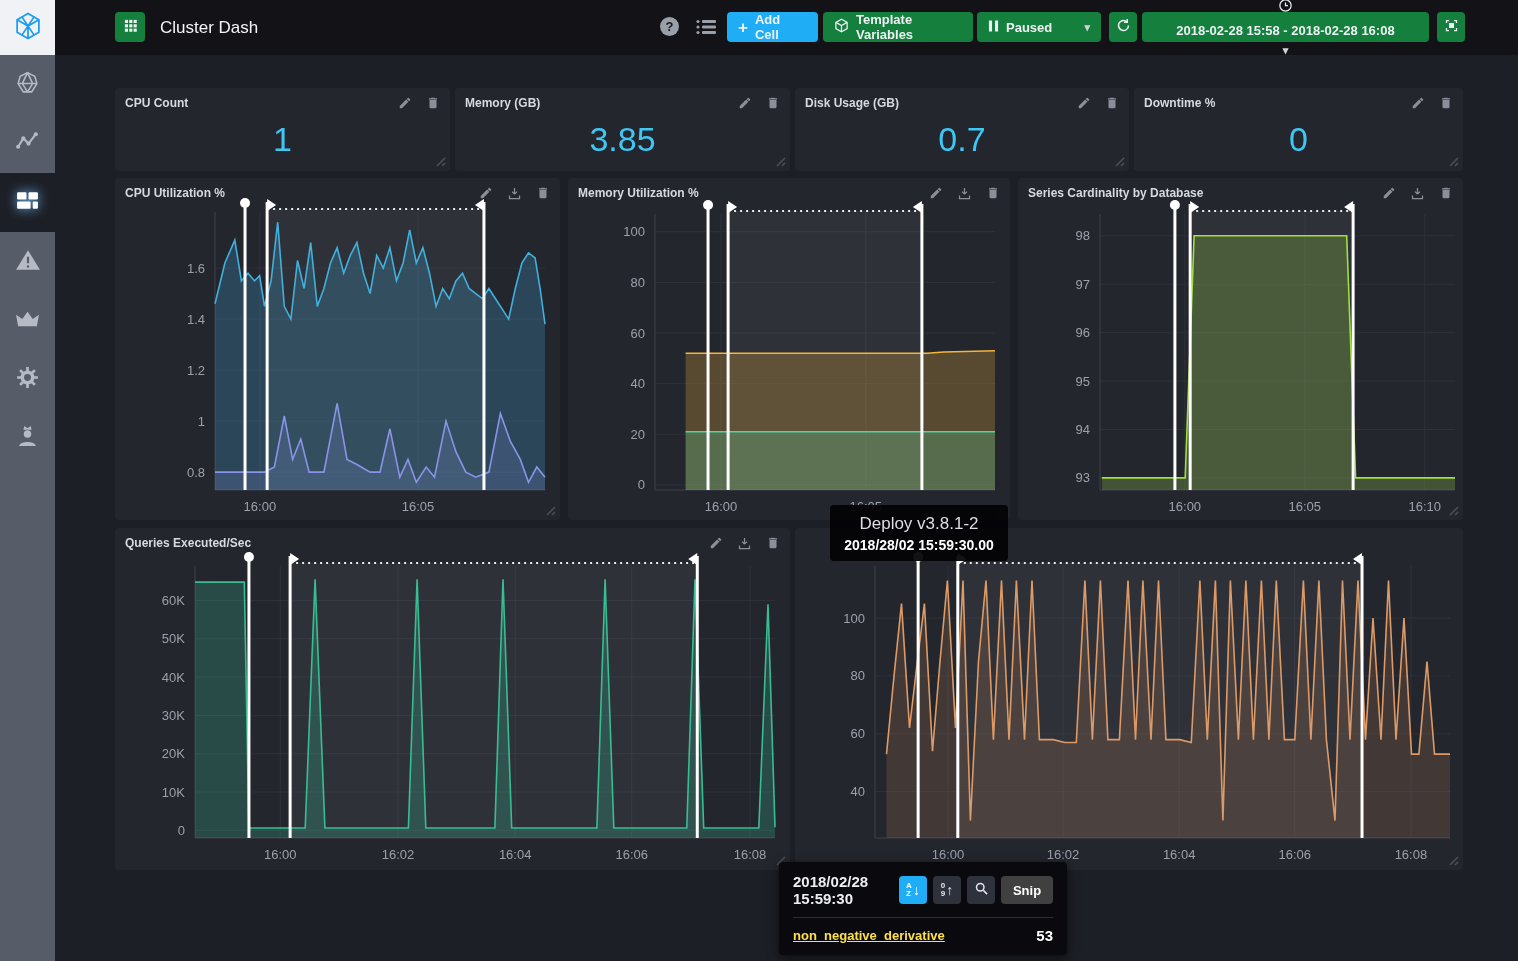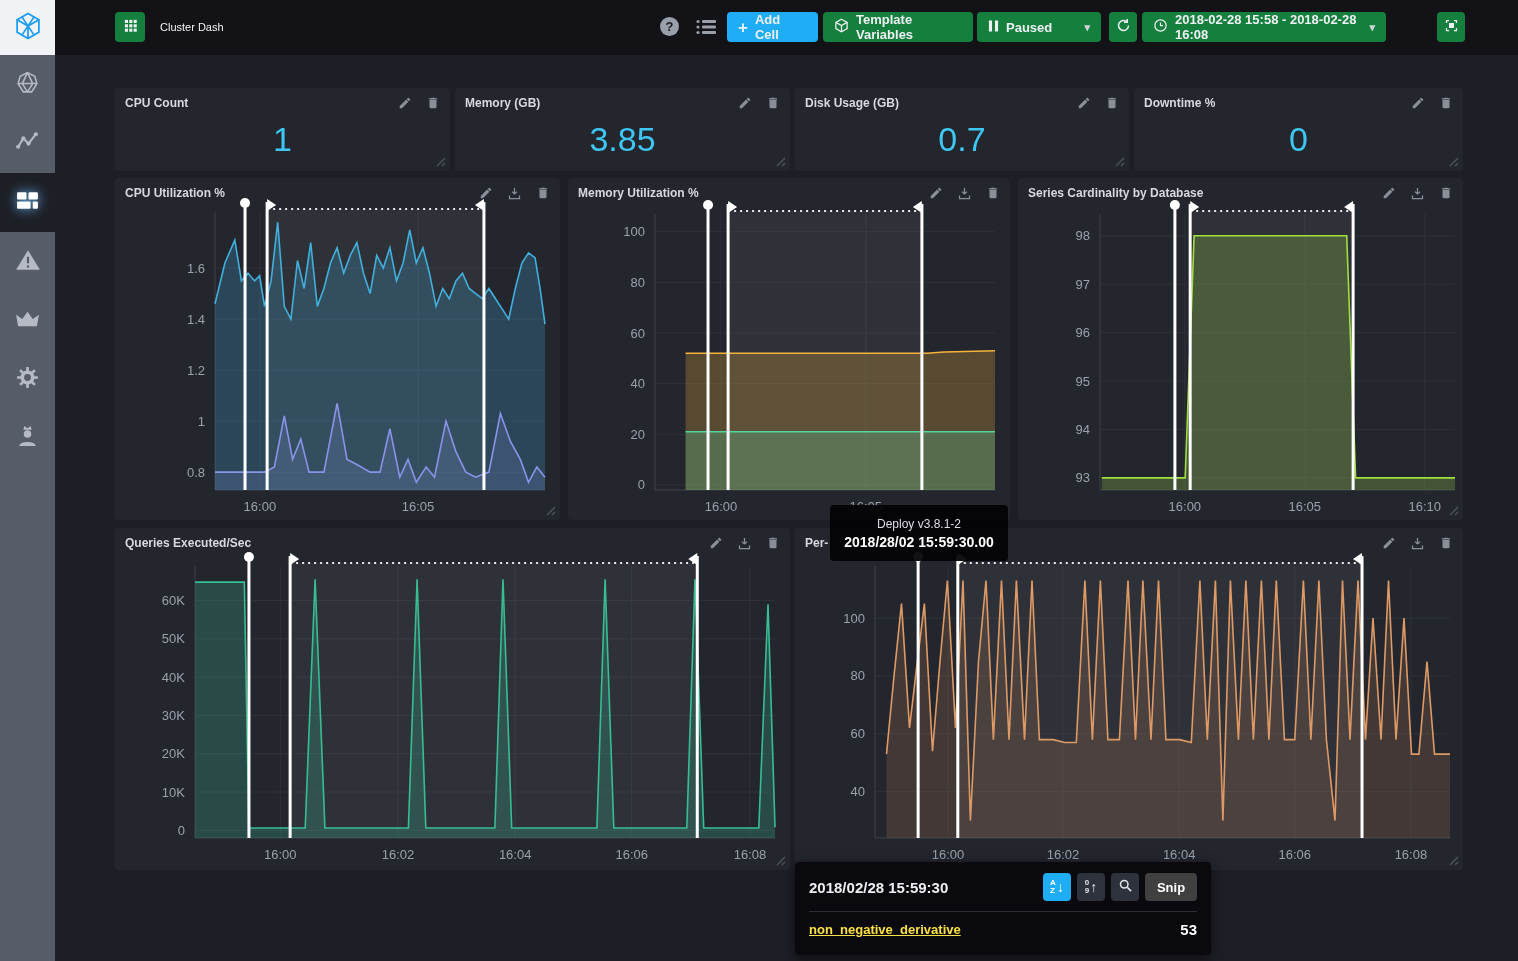--- a/index.html
+++ b/index.html
@@ -10,31 +10,31 @@
   .nav-item{width:55px;height:59px;display:flex;align-items:center;justify-content:center;color:#b6bac4;cursor:pointer;}
   .nav-item.active{background:#1d1f26;color:#ffffff;}
   .nav-item.active svg{filter:drop-shadow(0 0 6px rgba(110,190,255,.95));}
   
   .header{position:absolute;left:55px;top:0;width:1463px;height:55px;background:#121217;z-index:9;}
   .header>*{position:absolute;top:12px;height:30px;box-sizing:border-box;}
   .hbtn{border-radius:4px;display:flex;align-items:center;justify-content:center;gap:7px;padding:0 11px;color:#eef0f3;font-size:13px;font-weight:bold;cursor:pointer;}
   .btn-dark{background:#15803d;}
   .btn-blue{background:#1fadf5;}
   .icon-plain{background:none;color:#9aa0aa;padding:0;}
-  .page-title{left:105px;top:0;height:55px;line-height:55px;font-size:11px;color:#f3f4f7;font-weight:normal;}
+  .page-title{left:105px;top:0;height:55px;line-height:55px;font-size:17px;color:#f3f4f7;font-weight:normal;}
   .grid-btn{left:60px;width:30px;}
   .help-btn{left:605px;top:17px;height:20px;}
   .help-circle{width:19px;height:19px;border-radius:50%;background:#9aa0aa;color:#17171c;font-weight:bold;font-size:13px;display:flex;align-items:center;justify-content:center;}
   .list-btn{left:641px;top:19px;height:16px;}
   .addcell-btn{left:672px;width:91px;}
   .tpl-btn{left:768px;width:150px;}
   .paused-btn{left:922px;width:124px;justify-content:flex-start;}
   .paused-btn .caret{margin-left:auto;}
   .refresh-btn{left:1054px;width:28px;padding:0;}
-  .timerange-btn{left:1087px;width:244px;font-size:13px;}
+  .timerange-btn{left:1087px;width:287px;font-size:13px;flex-direction:column;}
   .fullscreen-btn{left:1382px;width:28px;padding:0;}
   .caret{font-size:11px;color:#cfd3da;line-height:1;}
   
   .panel{position:absolute;background:#24262e;border-radius:4px;}
   .panel-head{height:30px;display:flex;align-items:center;padding:0 10px;gap:14px;}
   .panel-title{flex:1;font-size:12px;font-weight:bold;color:#d6d9de;white-space:nowrap;overflow:hidden;}
   .picon{color:#8a8f9a;display:flex;align-items:center;cursor:pointer;}
   .stat-value{position:absolute;left:0;right:0;top:26px;bottom:6px;display:flex;align-items:center;justify-content:center;font-size:34px;color:#3fc7f3;}
   .resize-handle{position:absolute;right:4px;bottom:4px;color:#4a4f59;cursor:nwse-resize;display:flex;}
   .chart-body{position:absolute;left:0;top:0;right:0;bottom:0;}
@@ -46,24 +46,24 @@
   #cell-3{left:1134px;top:88px;width:329px;height:83px;}
   
   #chart-cpu{left:115px;top:178px;width:445px;height:342px;}
   #chart-mem{left:568px;top:178px;width:442px;height:342px;}
   #chart-card{left:1018px;top:178px;width:445px;height:342px;}
   #chart-queries{left:115px;top:528px;width:675px;height:342px;}
   #chart-per{left:795px;top:528px;width:668px;height:342px;}
   .chart-head{position:relative;z-index:2;}
   
   .deploy-tip{position:absolute;left:830px;top:505px;width:178px;height:56px;background:rgba(3,3,6,.94);border-radius:4px;z-index:30;display:flex;flex-direction:column;align-items:center;justify-content:center;gap:3px;}
-  .deploy-tip .l1{font-size:12px;color:#dcdee3;}
+  .deploy-tip .l1{font-size:17px;color:#dcdee3;}
   .deploy-tip .l2{font-size:14px;font-weight:bold;color:#ffffff;}
   
-  .graph-legend{position:absolute;left:795px;top:862px;width:416px;height:93px;background:#0a0a0e;border-radius:4px;z-index:25;padding:11px 14px;box-sizing:border-box;box-shadow:0 3px 12px rgba(0,0,0,.6);}
+  .graph-legend{position:absolute;left:779px;top:862px;width:288px;height:93px;background:#0a0a0e;border-radius:4px;z-index:25;padding:11px 14px;box-sizing:border-box;box-shadow:0 3px 12px rgba(0,0,0,.6);}
   .legend-row1{display:flex;align-items:center;gap:6px;}
   .legend-ts{flex:1;font-size:15px;font-weight:bold;color:#eceef2;}
   .lbtn{width:28px;height:28px;border-radius:4px;display:flex;align-items:center;justify-content:center;cursor:pointer;gap:1px;}
   .lbtn.blue{background:#1fadf5;color:#fff;}
   .lbtn.dark{background:#2e323c;color:#e4e6ea;}
   .lbtn .stack{display:flex;flex-direction:column;font-size:8px;font-weight:bold;line-height:8px;}
   .lbtn .arrow{font-size:14px;font-weight:bold;line-height:1;}
   .snip-btn{width:52px;height:28px;border-radius:4px;background:#404040;color:#fff;font-size:13px;font-weight:bold;display:flex;align-items:center;justify-content:center;cursor:pointer;}
   .legend-divider{border:none;border-top:1px solid #2c2f37;margin:10px 0 9px;}
   .legend-row2{display:flex;align-items:center;}
@@ -589,38 +589,20 @@
         <path d="M91.5 226.1 L99.0 148.0 L106.5 75.6 L114.5 200.0 L122.0 136.4 L129.4 75.6 L137.5 223.2 L145.0 133.5 L152.4 52.5 L160.5 200.0 L168.0 52.5 L175.4 292.6 L183.5 133.5 L191.0 52.5 L198.4 211.6 L206.5 52.5 L214.0 211.6 L221.4 52.5 L229.5 211.6 L237.0 52.5 L244.4 211.6 L258.3 211.6 L269.8 214.5 L281.3 214.5 L289.9 52.5 L297.4 211.6 L305.4 52.5 L312.9 211.6 L324.4 211.6 L333.0 52.5 L340.5 211.6 L347.9 52.5 L356.0 211.6 L363.5 52.5 L370.9 211.6 L384.8 211.6 L396.3 214.5 L404.9 52.5 L412.3 211.6 L420.4 52.5 L427.9 292.6 L435.4 52.5 L443.4 211.6 L450.9 52.5 L458.4 211.6 L466.4 52.5 L473.9 211.6 L481.3 52.5 L489.4 211.6 L499.8 211.6 L508.4 52.5 L515.9 211.6 L523.9 52.5 L531.4 211.6 L540.0 292.6 L547.5 52.5 L555.0 211.6 L563.0 52.5 L570.5 211.6 L578.0 90.1 L586.0 211.6 L593.5 52.5 L601.0 211.6 L609.0 90.1 L616.5 226.1 L623.9 226.1 L632.0 133.5 L639.5 226.1 L655.0 226.1 " fill="none" stroke="#dd9a66" stroke-width="1.6"></path>
         <line x1="162.8" x2="567.025" y1="35" y2="35" stroke="#e9ebef" stroke-width="2" stroke-dasharray="2 4"></line>
         <line x1="162.8" x2="162.8" y1="28" y2="310" stroke="#ffffff" stroke-width="3"></line>
         <polygon points="162.8,25 171.8,31 162.8,37" fill="#ffffff"></polygon>
         <line x1="567.025" x2="567.025" y1="28" y2="310" stroke="#ffffff" stroke-width="3"></line>
         <polygon points="567.025,25 558.025,31 567.025,37" fill="#ffffff"></polygon>
         <line x1="123.125" x2="123.125" y1="30" y2="310" stroke="#ffffff" stroke-width="3"></line>
         <circle cx="123.125" cy="29" r="5" fill="#ffffff"></circle>
       </svg>
     </div>
-  <div class="panel-head chart-head">
-    <div class="panel-title">Per-</div>
-    <span class="picon">
-        <svg width="14" height="14" viewBox="0 0 24 24">
-          <path fill="currentColor" d="M3 17.2V21h3.8L17.8 10 14 6.2 3 17.2zM20.7 7.1c.4-.4.4-1 0-1.4l-2.4-2.4c-.4-.4-1-.4-1.4 0L15 5.2 18.8 9l1.9-1.9z"></path>
-        </svg>
-      </span>
-    <span class="picon">
-        <svg width="15" height="15" viewBox="0 0 24 24">
-          <path fill="none" stroke="currentColor" stroke-width="2" d="M12 3v10m0 0l4-4m-4 4L8 9M4 15v5h16v-5"></path>
-        </svg>
-      </span>
-    <span class="picon">
-        <svg width="14" height="14" viewBox="0 0 24 24">
-          <path fill="currentColor" d="M6 19c0 1.1.9 2 2 2h8c1.1 0 2-.9 2-2V7H6v12zM19 4h-3.5l-1-1h-5l-1 1H5v2h14V4z"></path>
-        </svg>
-      </span>
-  </div>
   <span class="resize-handle">
       <svg width="13" height="13" viewBox="0 0 13 13" stroke="currentColor" stroke-width="1.6">
         <path d="M12 4L4 12M12 9l-3 3"></path>
       </svg>
     </span>
 </div>
 
 <div class="deploy-tip">
   <div class="l1">Deploy v3.8.1-2</div>
   <div class="l2">2018/28/02 15:59:30.00</div>

